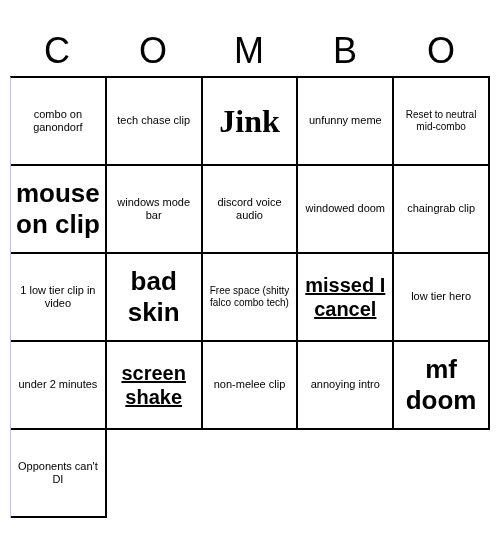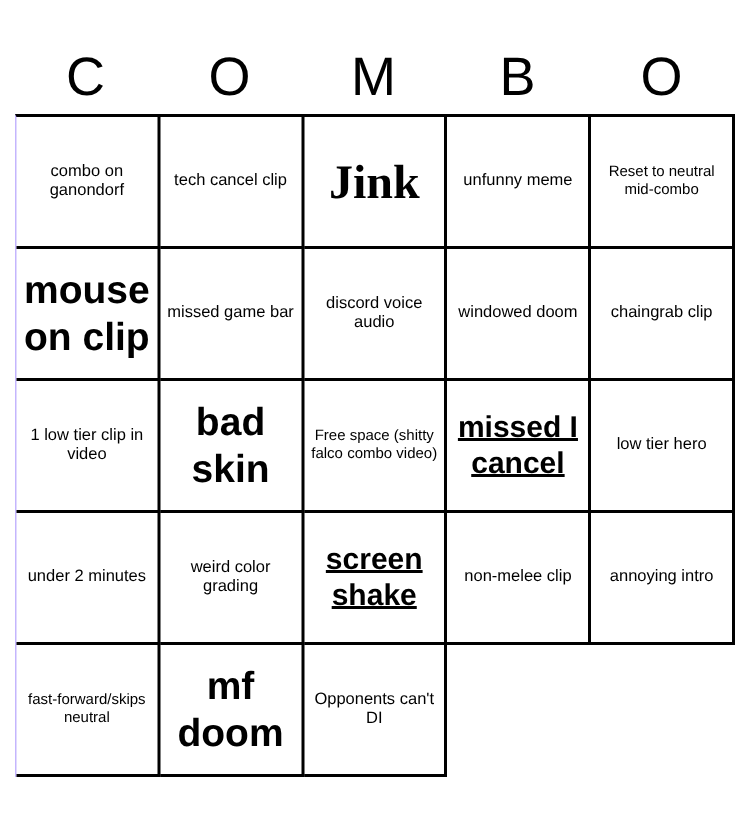--- a/index.html
+++ b/index.html
@@ -73,36 +73,34 @@
 <div class="bingo-container">
   <div class="bingo-header">
     <div class="bingo-header-cell">C</div>
     <div class="bingo-header-cell">O</div>
     <div class="bingo-header-cell">M</div>
     <div class="bingo-header-cell">B</div>
     <div class="bingo-header-cell">O</div>
   </div>
   <div class="bingo-grid" id="grid-container">
   <div class="bingo-cell">combo on ganondorf</div>
-      <div class="bingo-cell">tech cancel clip</div>
+      <div class="bingo-cell">tech chase clip</div>
       <div class="bingo-cell xlarge-text">Jink</div>
       <div class="bingo-cell">unfunny meme</div>
       <div class="bingo-cell small-text">Reset to neutral mid-combo</div>
       <div class="bingo-cell large-text">mouse on clip</div>
-      <div class="bingo-cell">missed game bar</div>
+      <div class="bingo-cell">windows mode bar</div>
       <div class="bingo-cell">discord voice audio</div>
       <div class="bingo-cell">windowed doom</div>
       <div class="bingo-cell">chaingrab clip</div>
       <div class="bingo-cell">1 low tier clip in video</div>
       <div class="bingo-cell large-text">bad skin</div>
-      <div class="bingo-cell small-text">Free space (shitty falco combo video)</div>
+      <div class="bingo-cell small-text">Free space (shitty falco combo tech)</div>
       <div class="bingo-cell medium-text">missed I cancel</div>
       <div class="bingo-cell">low tier hero</div>
       <div class="bingo-cell">under 2 minutes</div>
-      <div class="bingo-cell">weird color grading</div>
       <div class="bingo-cell medium-text">screen shake</div>
       <div class="bingo-cell">non-melee clip</div>
       <div class="bingo-cell">annoying intro</div>
-      <div class="bingo-cell small-text">fast-forward/skips neutral</div>
       <div class="bingo-cell large-text">mf doom</div>
       <div class="bingo-cell">Opponents can't DI</div>
     </div>
 </div>
 
 </body></html>

